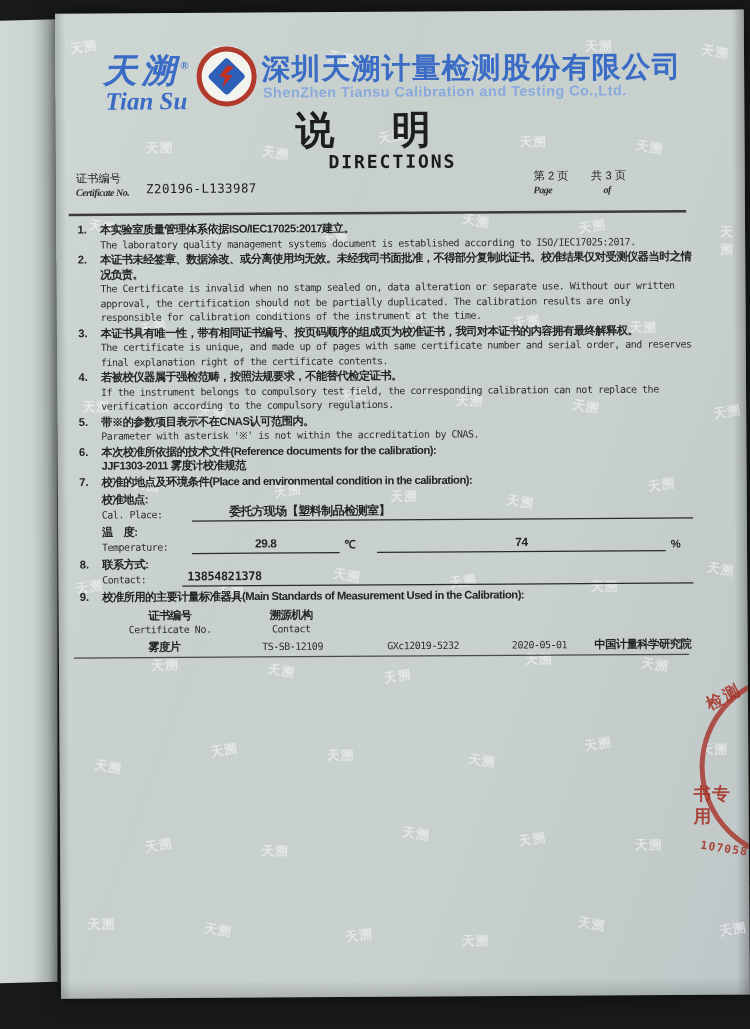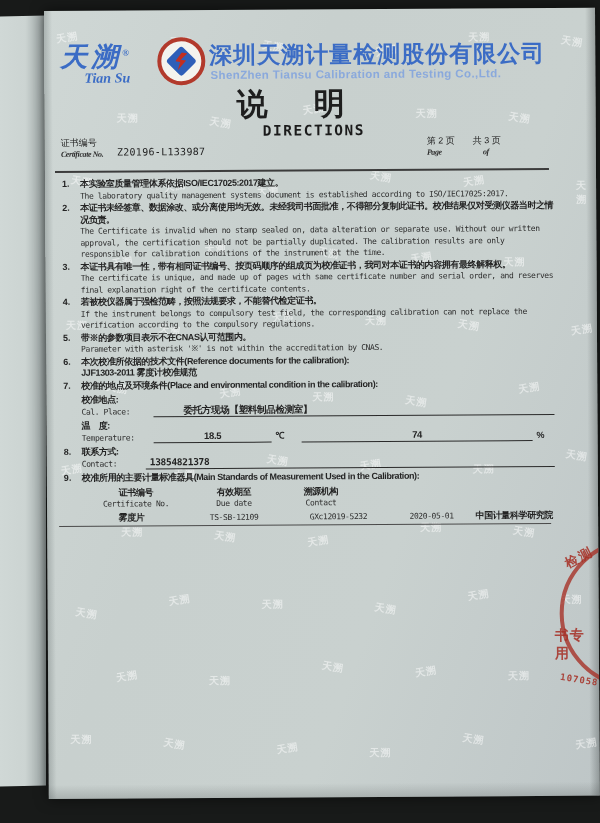--- a/index.html
+++ b/index.html
@@ -14,24 +14,24 @@
         background:linear-gradient(110deg,#cfd7d5 0%,#c8d0ce 35%,#c9d1cf 65%,#bec6c7 100%);
         transform:rotate(-0.35deg);transform-origin:top left;
         box-shadow:0 0 14px rgba(0,0,0,.55);}
   .page::before{content:"";position:absolute;inset:0;pointer-events:none;
         background:linear-gradient(90deg,rgba(60,70,70,.25) 0,rgba(60,70,70,0) 8px),
                    linear-gradient(270deg,rgba(40,45,45,.30) 0,rgba(40,45,45,0) 10px),
                    linear-gradient(0deg,rgba(40,45,45,.18) 0,rgba(40,45,45,0) 14px);}
   .wm{position:absolute;color:rgba(255,255,255,.5);font-size:10px;font-weight:700;
       letter-spacing:1px;pointer-events:none;}
   
-  .logo-cn{position:absolute;left:16px;top:28px;font-size:27px;font-weight:800;
+  .logo-cn{position:absolute;left:38px;top:28px;font-size:27px;font-weight:800;
       color:#3b6cc5;font-family:"Liberation Serif",serif;font-style:italic;letter-spacing:4px;}
   .logo-reg{font-size:9px;vertical-align:super;font-style:normal;letter-spacing:0;}
-  .logo-script{position:absolute;left:40px;top:60px;font-size:14px;font-weight:700;
+  .logo-script{position:absolute;left:40px;top:60px;font-size:20px;font-weight:700;
       font-style:italic;color:#3b6cc5;font-family:"Liberation Serif",serif;}
   .emblem{position:absolute;left:113px;top:27px;width:48px;height:48px;border-radius:50%;
       background:#f3f3ee;border:4px solid #b23a2c;}
   .emblem .diamond{position:absolute;left:50%;top:50%;width:22px;height:22px;background:#2e5fb8;
       transform:translate(-50%,-50%) rotate(45deg);border-radius:3px;}
   .emblem .bolt{position:absolute;left:50%;top:50%;width:12px;height:18px;background:#c22f20;
       transform:translate(-50%,-50%);
       clip-path:polygon(55% 0,100% 8%,45% 42%,90% 46%,20% 100%,40% 55%,0 50%);}
   .company-cn{position:absolute;left:165px;top:30px;font-size:23px;font-weight:800;
       color:#3b6cc5;letter-spacing:1px;white-space:nowrap;}
@@ -243,21 +243,21 @@
               <div class="en">Cal. Place:</div>
             </div>
             <div class="field" style="flex:1;padding-left:30px">委托方现场【塑料制品检测室】</div>
           </div>
 
           <div class="frow">
             <div class="lblstack" style="width:72px">
               <div class="cn">温　度:</div>
               <div class="en">Temperature:</div>
             </div>
-            <div class="field" style="width:118px;text-align:center">18.5</div>
+            <div class="field" style="width:118px;text-align:center">29.8</div>
             <div class="unit" style="width:30px">℃</div>
             <div class="field" style="flex:1;text-align:center">74</div>
             <div class="unit" style="width:22px">%</div>
           </div>
         </div>
       </div>
 
       <div class="item">
         <div class="no">8.</div>
         <div class="body">
@@ -274,24 +274,20 @@
       <div class="item">
         <div class="no">9.</div>
         <div class="body">
           <div class="cn">校准所用的主要计量标准器具(Main Standards of Measurement Used in the Calibration):</div>
           <div class="stable">
             <div class="trow">
               <div class="tc c2">
                 <div class="cn">证书编号</div>
                 <div class="en">Certificate No.</div>
               </div>
-              <div class="tc c3">
-                <div class="cn">有效期至</div>
-                <div class="en">Due date</div>
-              </div>
               <div class="tc c4">
                 <div class="cn">溯源机构</div>
                 <div class="en">Contact</div>
               </div>
             </div>
             <div class="trow">
               <div class="tc c0 cn">雾度片</div>
               <div class="tc c1 en">TS-SB-12109</div>
               <div class="tc c2 en">GXc12019-5232</div>
               <div class="tc c3 en">2020-05-01</div>

